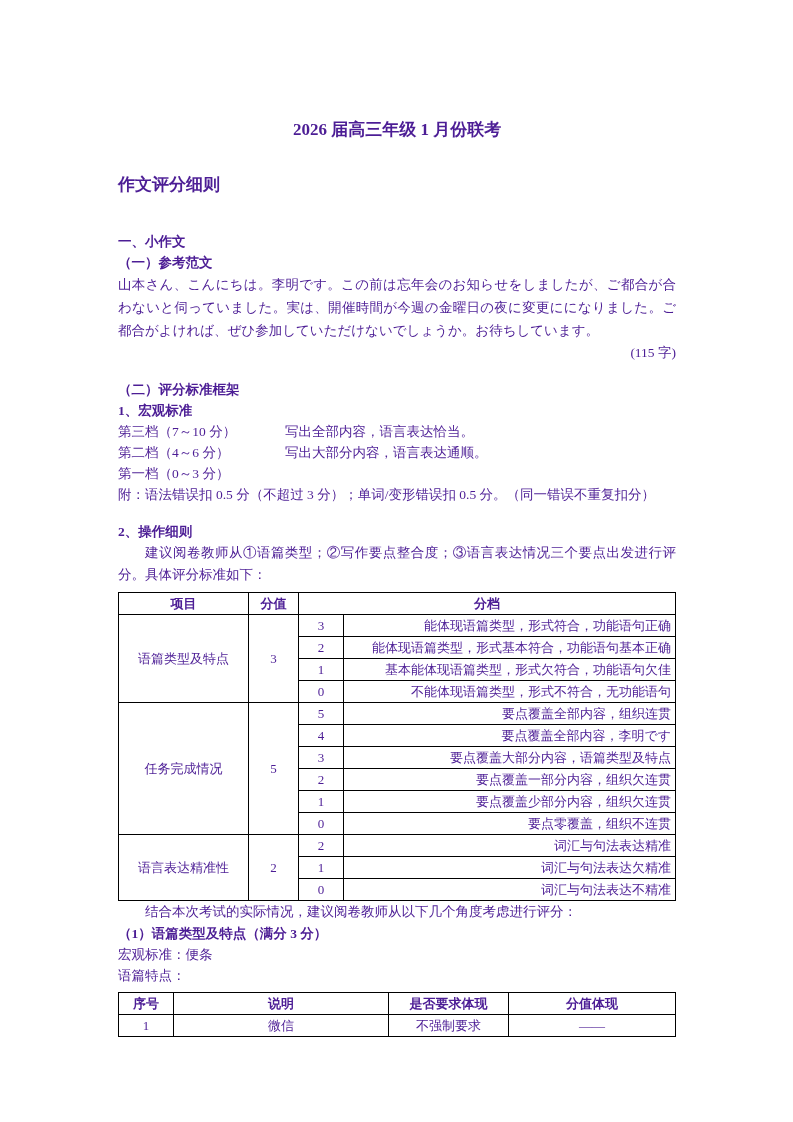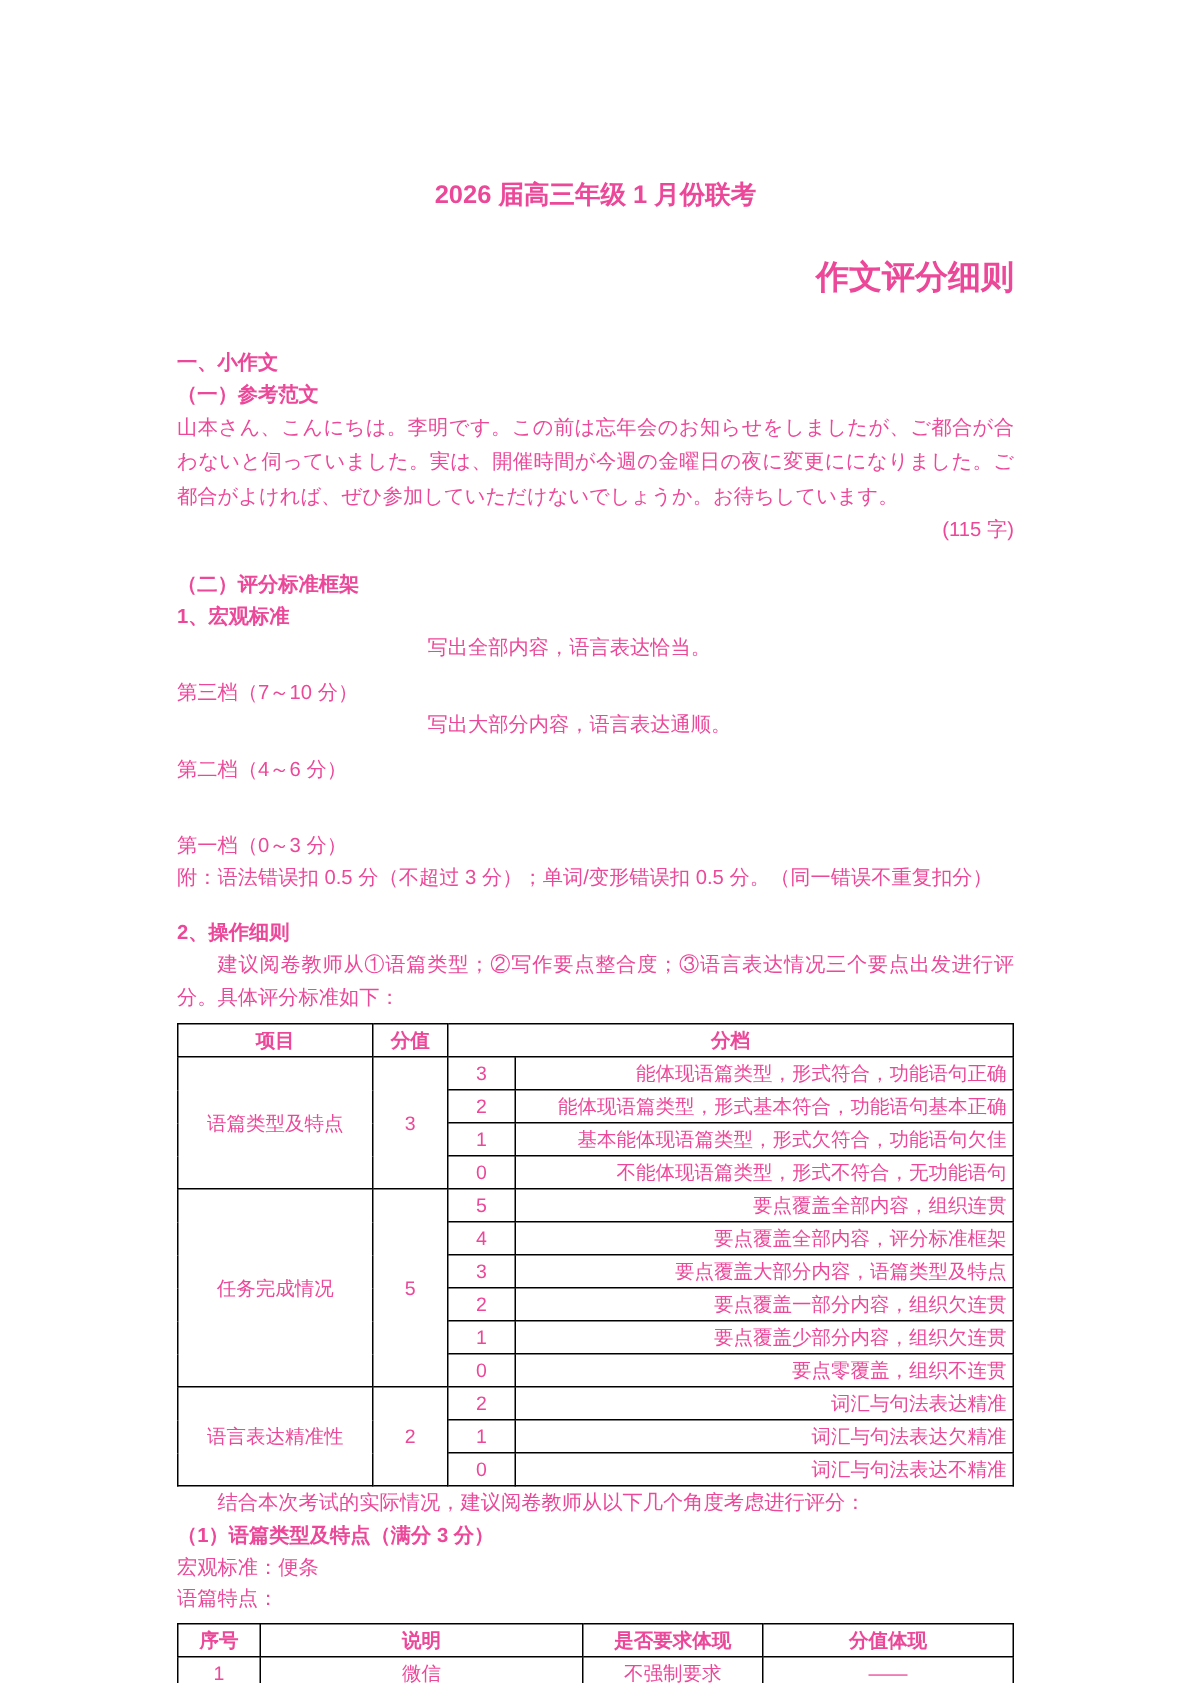--- a/index.html
+++ b/index.html
@@ -5,41 +5,41 @@
   html, body {
     margin: 0;
     padding: 0;
     background: #ffffff;
   }
   .page {
     position: relative;
     width: 793px;
     height: 1122px;
     background: #ffffff;
-    color: #ec4899;
-    font-family: Liberation Sans, sans-serif;
+    color: #4c1d95;
+    font-family: Liberation Serif, serif;
     font-size: 13.5px;
     overflow: hidden;
     box-sizing: border-box;
   }
   .content {
     padding: 120px 117px 0 118px;
     box-sizing: border-box;
   }
   .doc-title {
     font-size: 17px;
     font-weight: bold;
     text-align: center;
     line-height: 20px;
     margin: 0 0 35px 0;
   }
   .doc-subtitle {
-    font-size: 22px;
+    font-size: 17px;
     font-weight: bold;
-    text-align: right;
+    text-align: left;
     line-height: 20px;
     margin: 0 0 36px 0;
   }
   .line {
     line-height: 21px;
     margin: 0;
   }
   .bold {
     font-weight: bold;
   }
@@ -54,21 +54,20 @@
     margin: 0;
   }
   .gap-md { margin-top: 16px; }
   .macro-row {
     display: flex;
     line-height: 21px;
   }
   .macro-band {
     width: 167px;
     flex-shrink: 0;
-    margin-top: 30px;
   }
   .indent2 {
     text-indent: 2em;
     text-align: justify;
     line-height: 22px;
     margin: 0;
   }
   table.rubric, table.feature {
     border-collapse: collapse;
     width: 100%;
@@ -156,21 +155,21 @@
       </tr>
 
       <tr>
         <td class="c" rowspan="6">任务完成情况</td>
         <td class="c" rowspan="6">5</td>
         <td class="c">5</td>
         <td class="desc">要点覆盖全部内容，组织连贯</td>
       </tr>
       <tr>
         <td class="c">4</td>
-        <td class="desc">要点覆盖全部内容，评分标准框架</td>
+        <td class="desc">要点覆盖全部内容，李明です</td>
       </tr>
       <tr>
         <td class="c">3</td>
         <td class="desc">要点覆盖大部分内容，语篇类型及特点</td>
       </tr>
       <tr>
         <td class="c">2</td>
         <td class="desc">要点覆盖一部分内容，组织欠连贯</td>
       </tr>
       <tr>

